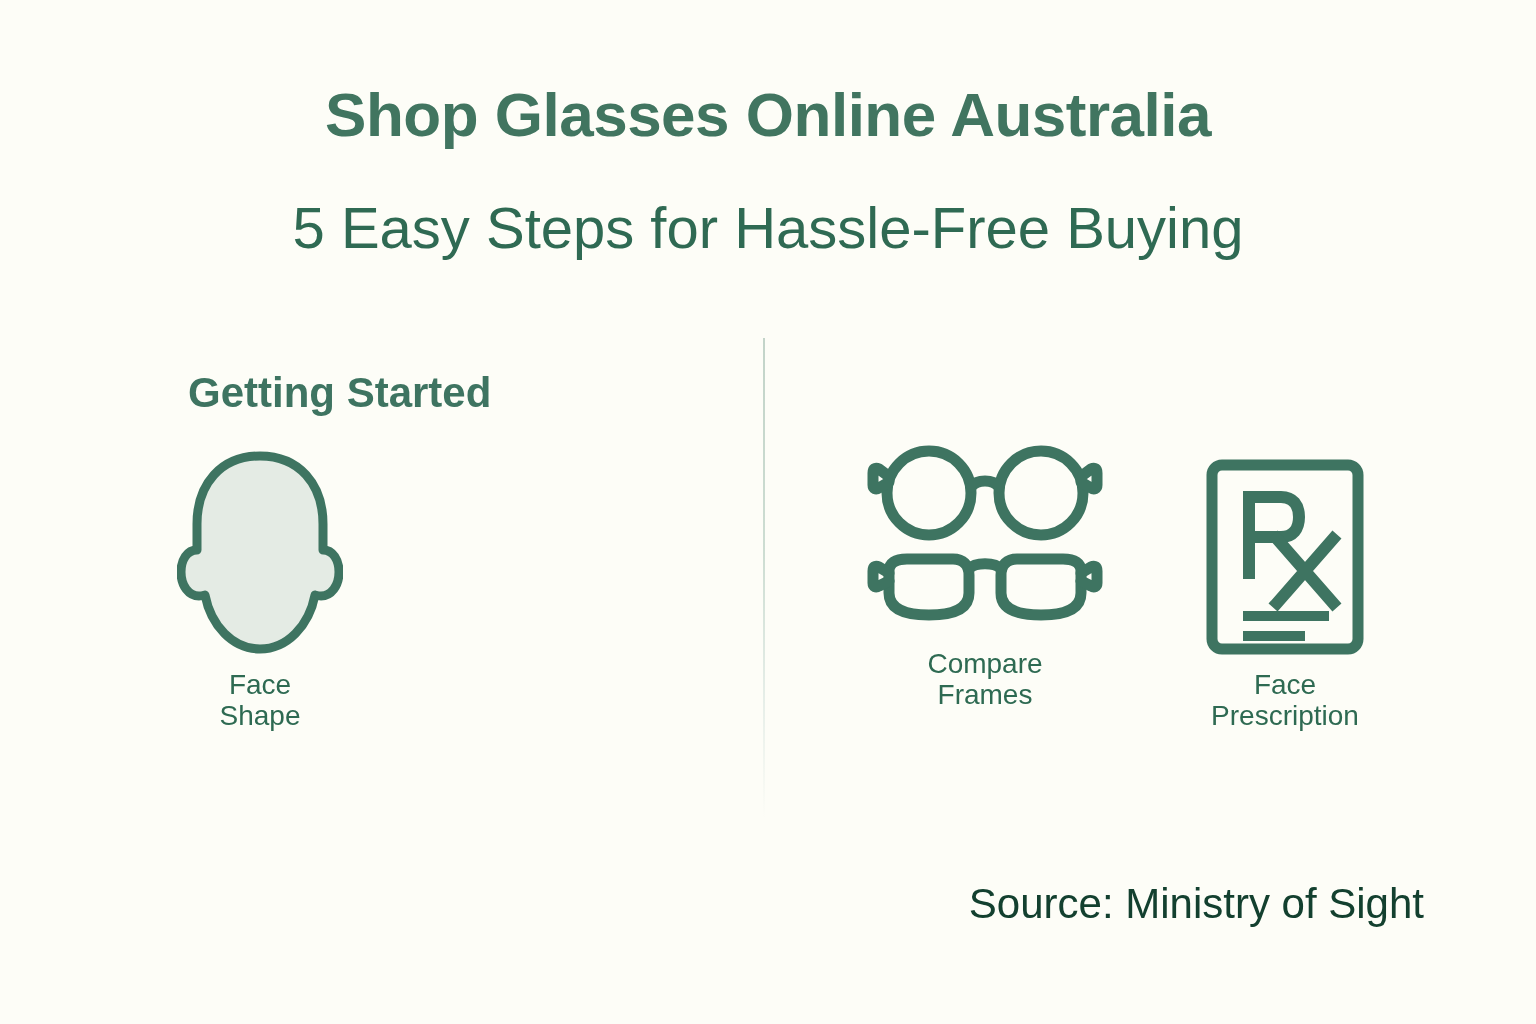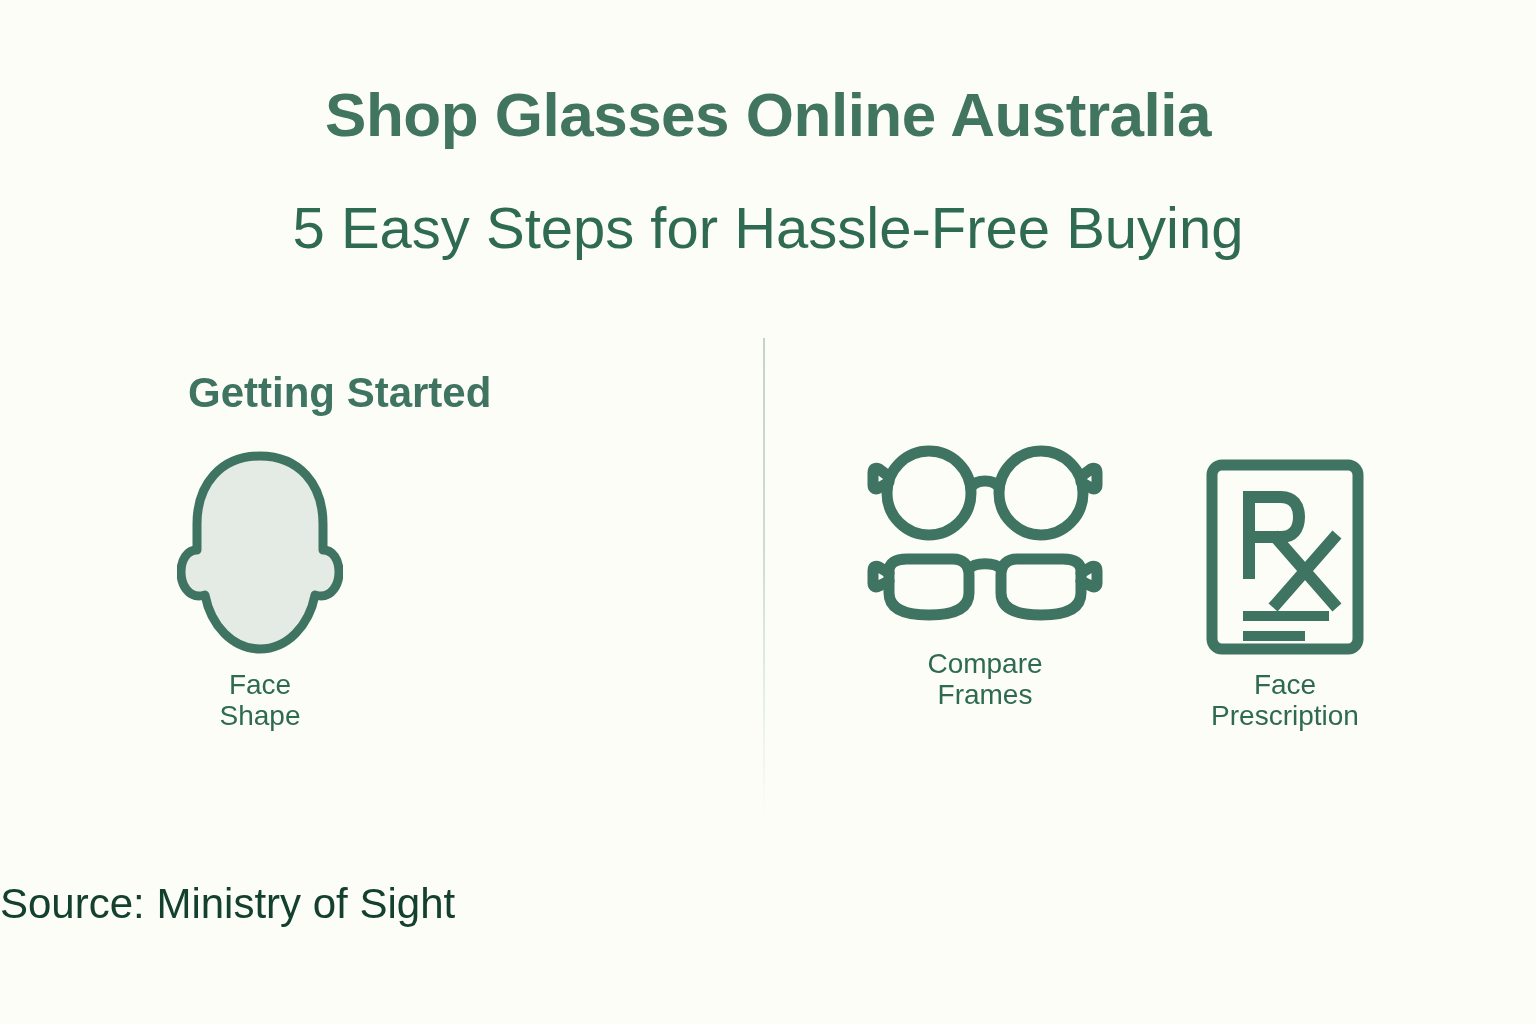--- a/index.html
+++ b/index.html
@@ -98,21 +98,21 @@
   #item-style .icon-box   { height: 215px; }
   #item-compare .icon-box { height: 215px; }
   #item-rx .icon-box      { height: 215px; }
 
   
   .source {
     position: absolute;
     top: 880px;
     left: 0;
     width: 1424px;
-    text-align: left;
+    text-align: right;
     font-size: 42px;
     color: #13402f;
   }
 </style>
 </head>
 <body>
 
 <div class="canvas">
 
   <div class="title">Shop Glasses Online Australia</div>

